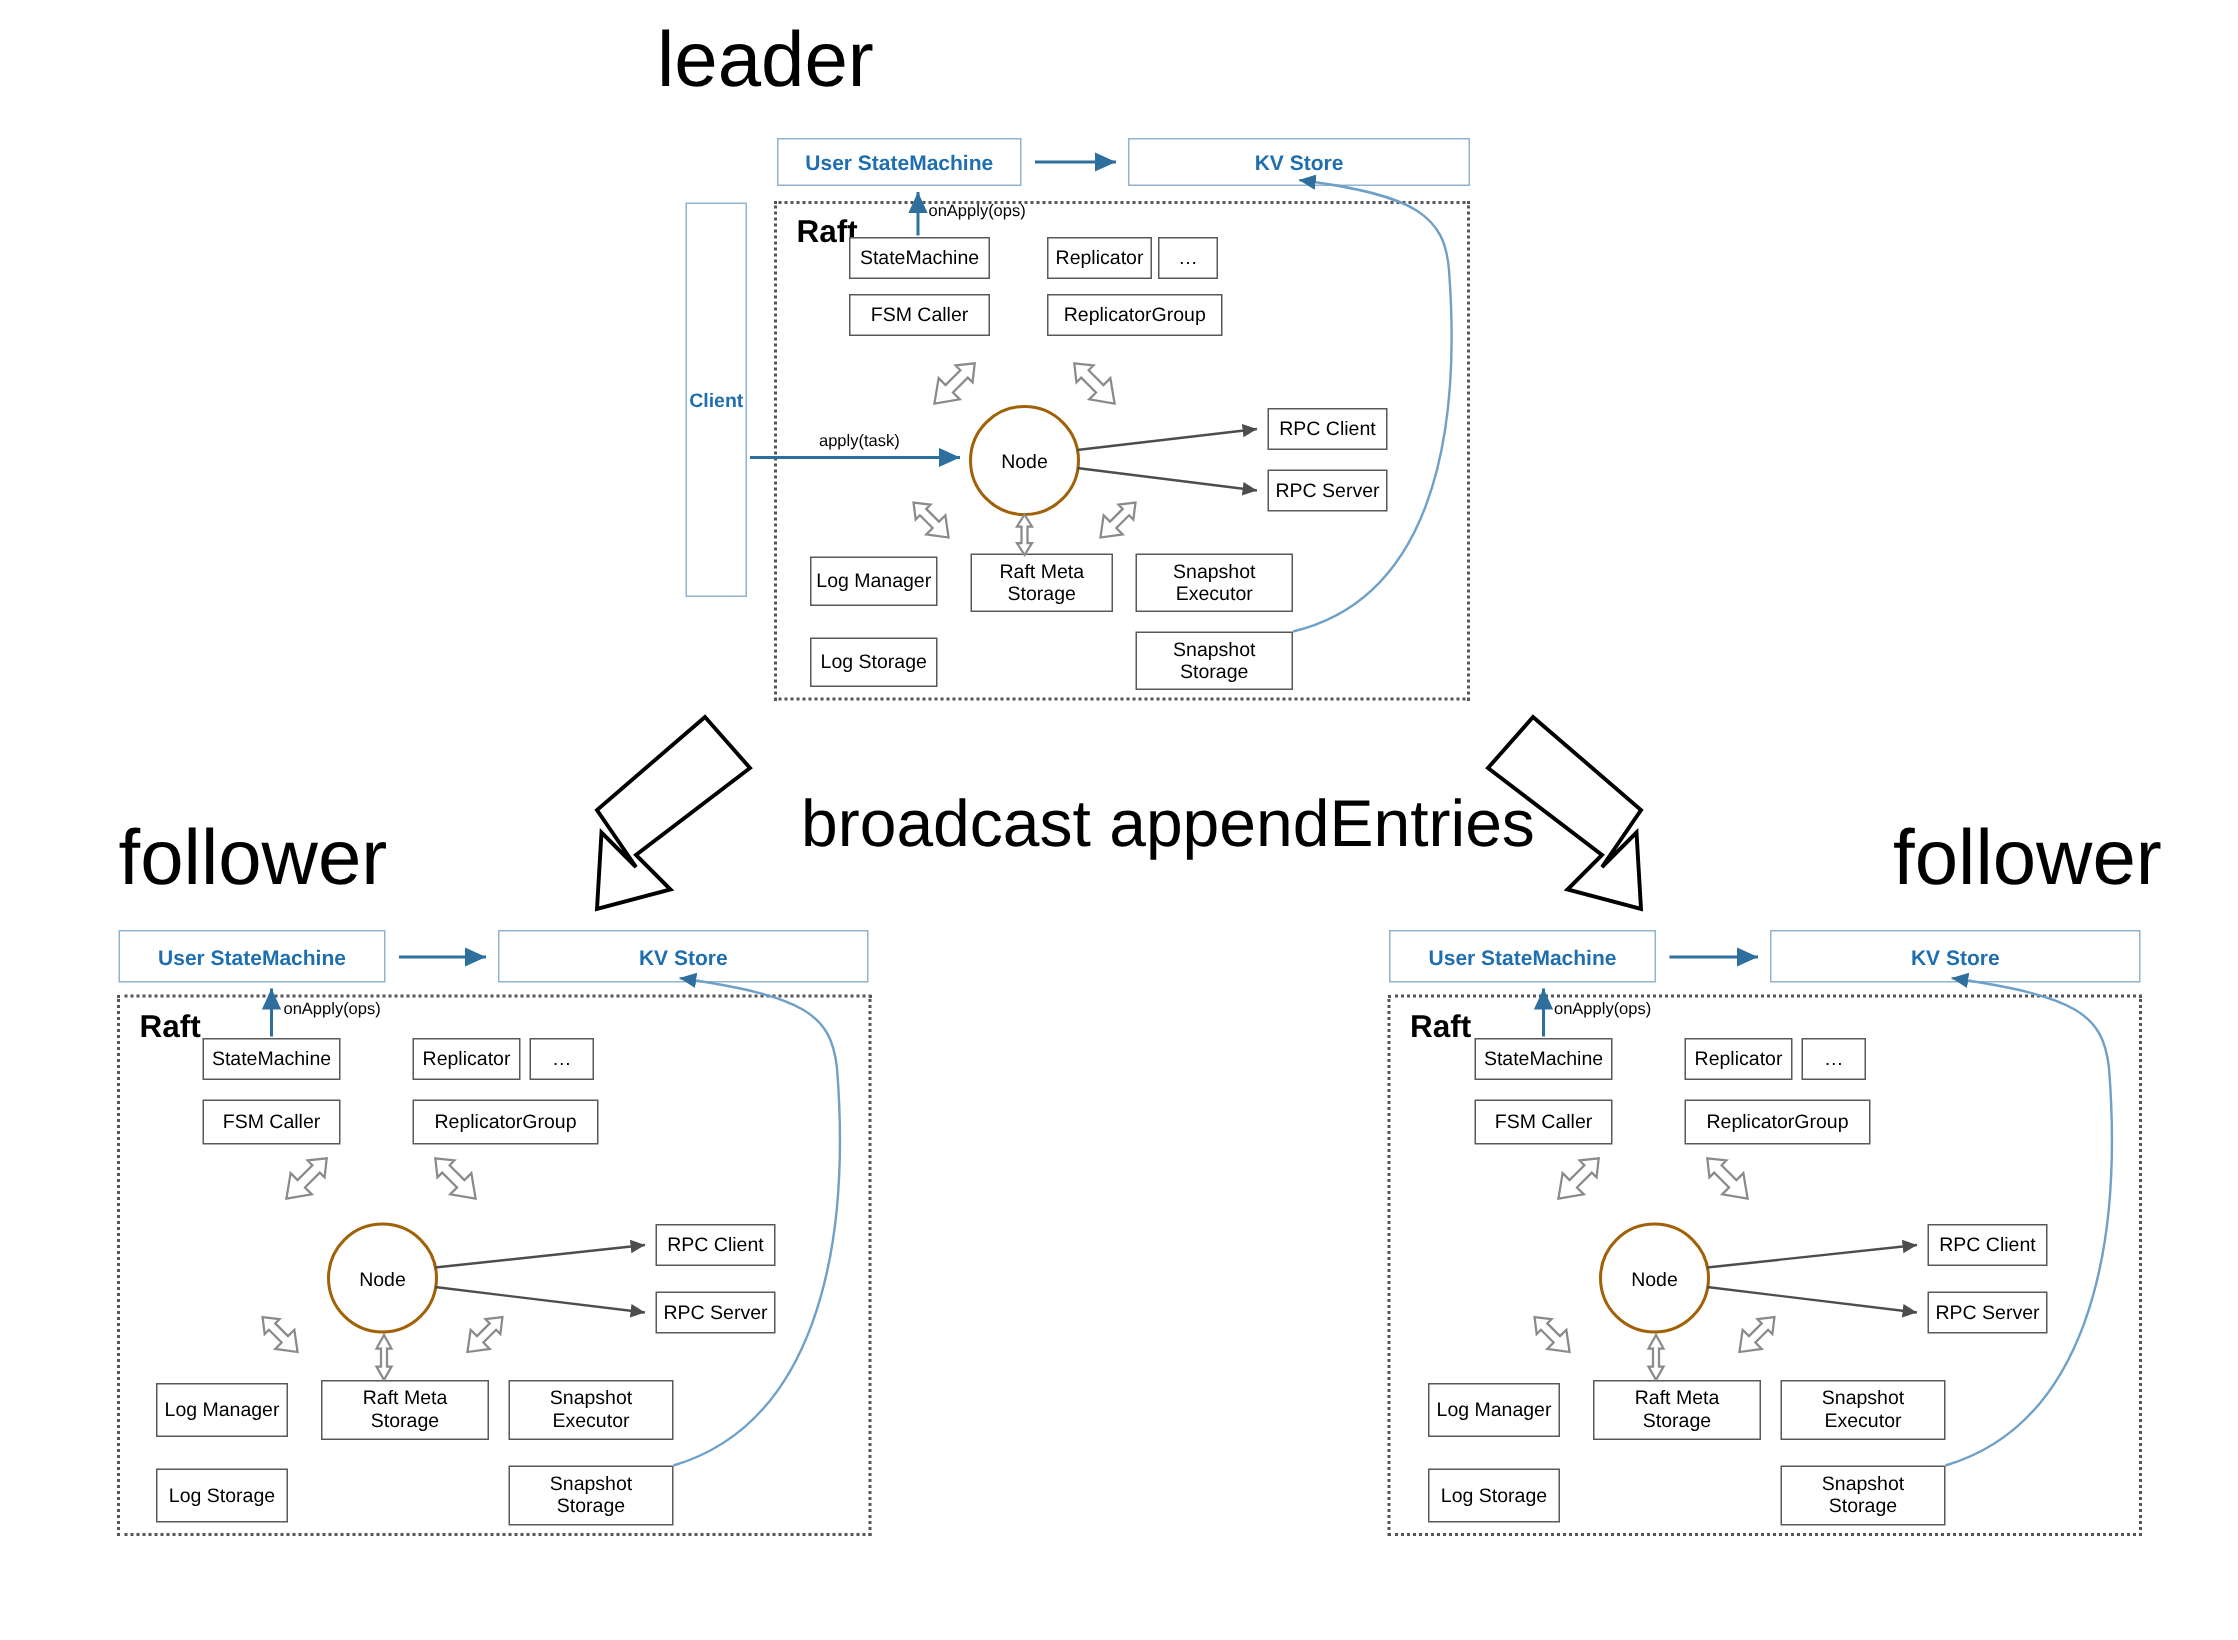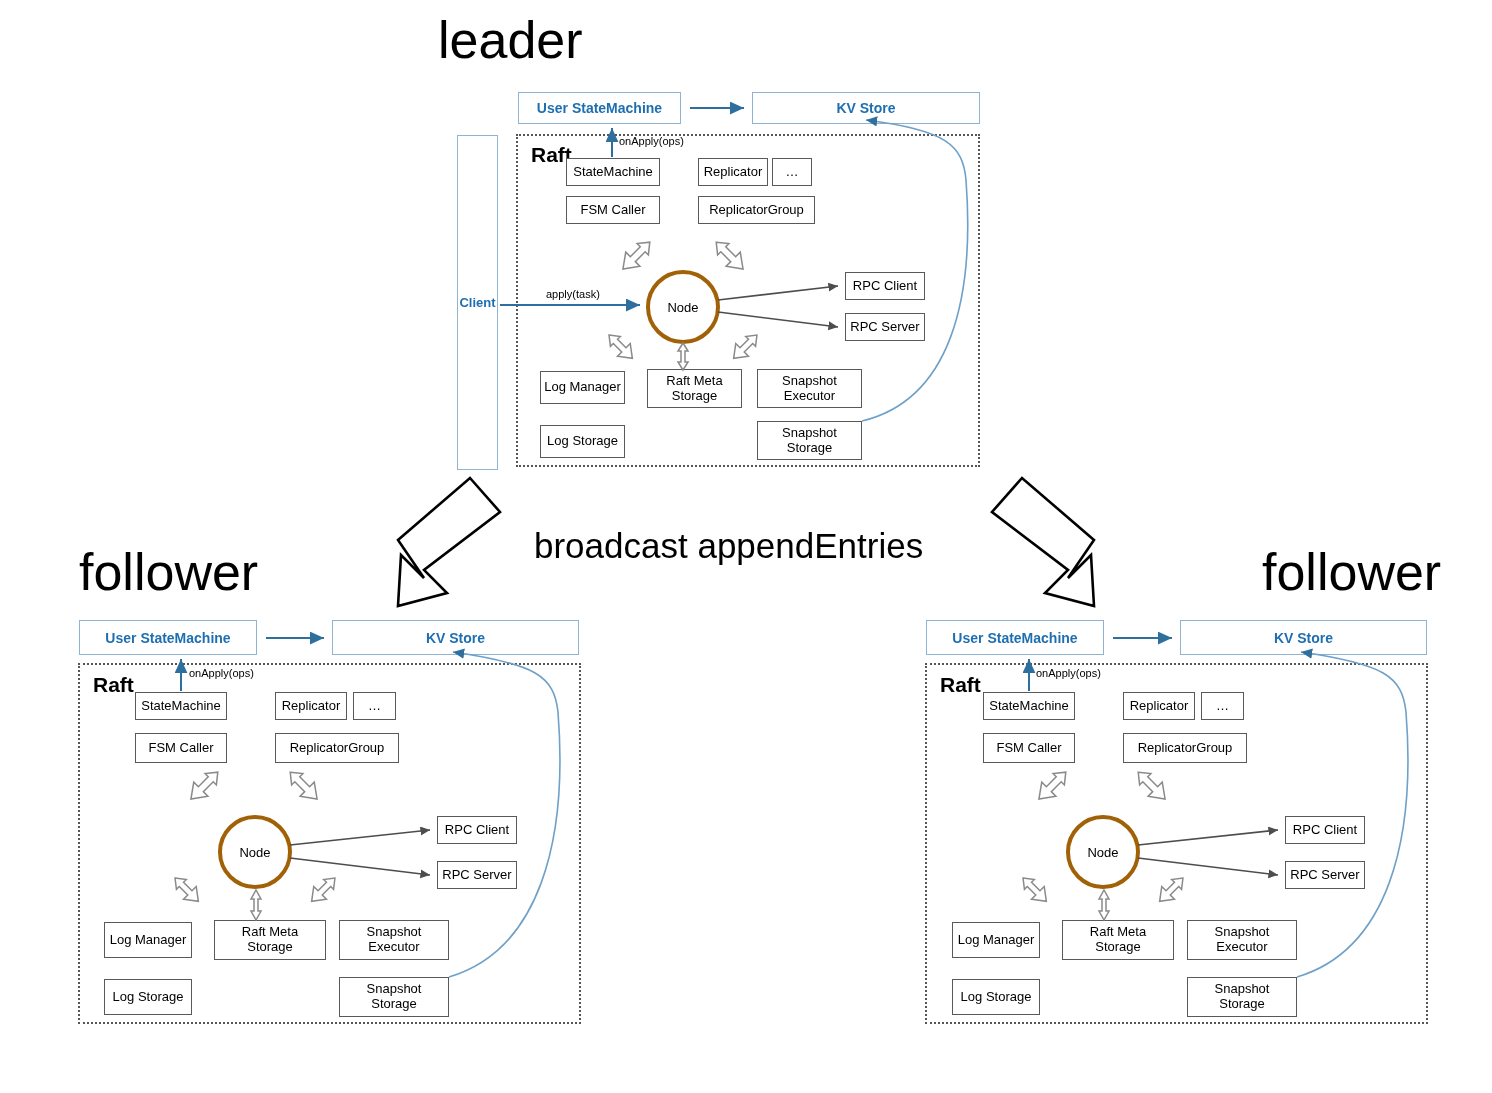--- a/index.html
+++ b/index.html
@@ -22,21 +22,21 @@
 
   
   .role-title {
     font-size: 52px;
     font-weight: 400;
     color: #000;
     white-space: nowrap;
     line-height: 1;
   }
   .broadcast-label {
-    font-size: 35px;
+    font-size: 44px;
     color: #000;
     white-space: nowrap;
     line-height: 1;
   }
 
   
   .blue-box {
     box-sizing: border-box;
     border: 1px solid #8fb3d0;
     background: #ffffff;
@@ -71,21 +71,21 @@
     align-items: center;
     justify-content: center;
     text-align: center;
     line-height: 1.12;
     white-space: pre-line;
   }
 
   
   .node-circle {
     box-sizing: border-box;
-    border: 4px solid #a16207;
+    border: 2px solid #a16207;
     border-radius: 50%;
     background: #ffffff;
     display: flex;
     align-items: center;
     justify-content: center;
     color: #000;
   }
 
   
   .annot {
@@ -114,21 +114,21 @@
   <div class="abs role-title" style="left:79px; top:546px;">follower</div>
 
   <div class="abs role-title" style="left:1262px; top:546px;">follower</div>
 
   <div class="abs broadcast-label" style="left:534px; top:528px;">broadcast appendEntries</div>
 
   <div class="abs blue-box" style="left:518px; top:92px; width:163px; height:32px; font-size:14px;">User StateMachine</div>
 
   <div class="abs blue-box" style="left:752px; top:92px; width:228px; height:32px; font-size:14px;">KV Store</div>
 
-  <div class="abs blue-box" style="left:457px; top:135px; width:41px; height:335px; font-size:13px;">Client</div>
+  <div class="abs blue-box" style="left:457px; top:135px; width:41px; height:263px; font-size:13px;">Client</div>
 
   <div class="abs raft-box" style="left:516px; top:134px; width:464px; height:333px;"></div>
   <div class="abs raft-label" style="left:531px; top:143px;">Raft</div>
 
   <div class="abs annot" style="left:619px; top:136px;">onApply(ops)</div>
   <div class="abs annot" style="left:546px; top:289px;">apply(task)</div>
 
   <div class="abs comp-box" style="left:566px; top:158px; width:94px; height:28px; font-size:13px;">StateMachine</div>
   <div class="abs comp-box" style="left:566px; top:196px; width:94px; height:28px; font-size:13px;">FSM Caller</div>
   <div class="abs comp-box" style="left:698px; top:158px; width:70px; height:28px; font-size:13px;">Replicator</div>

